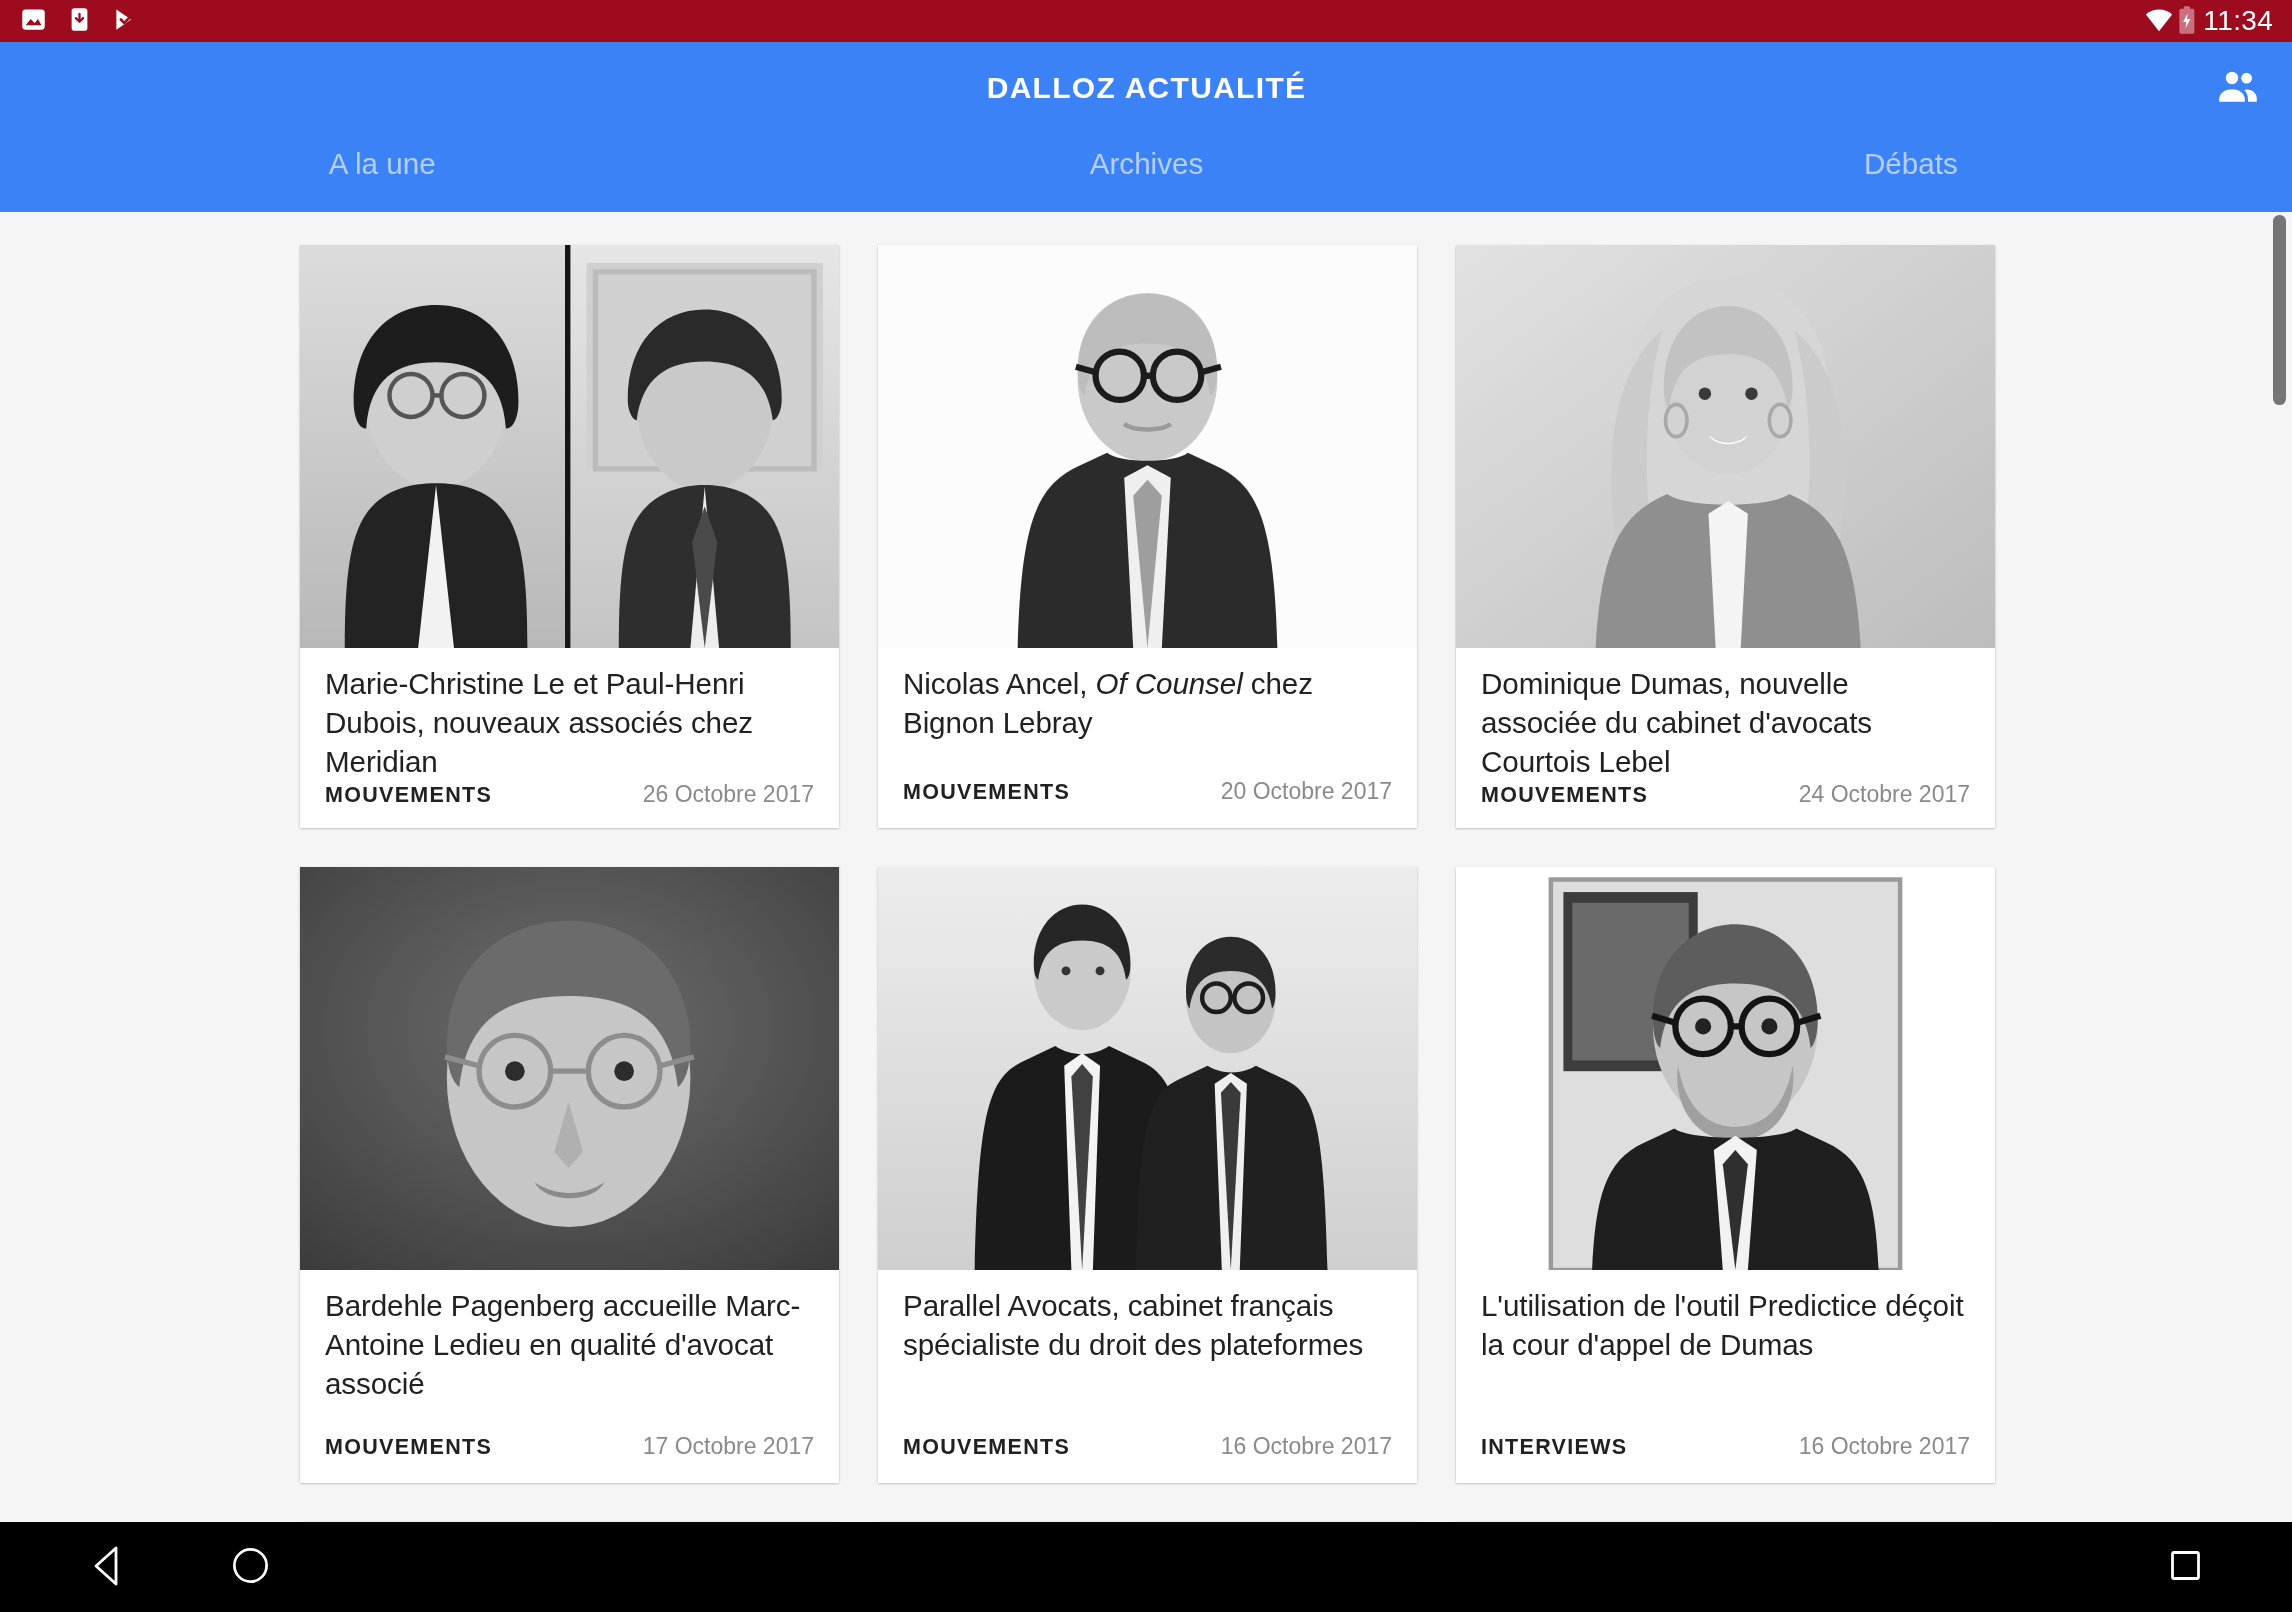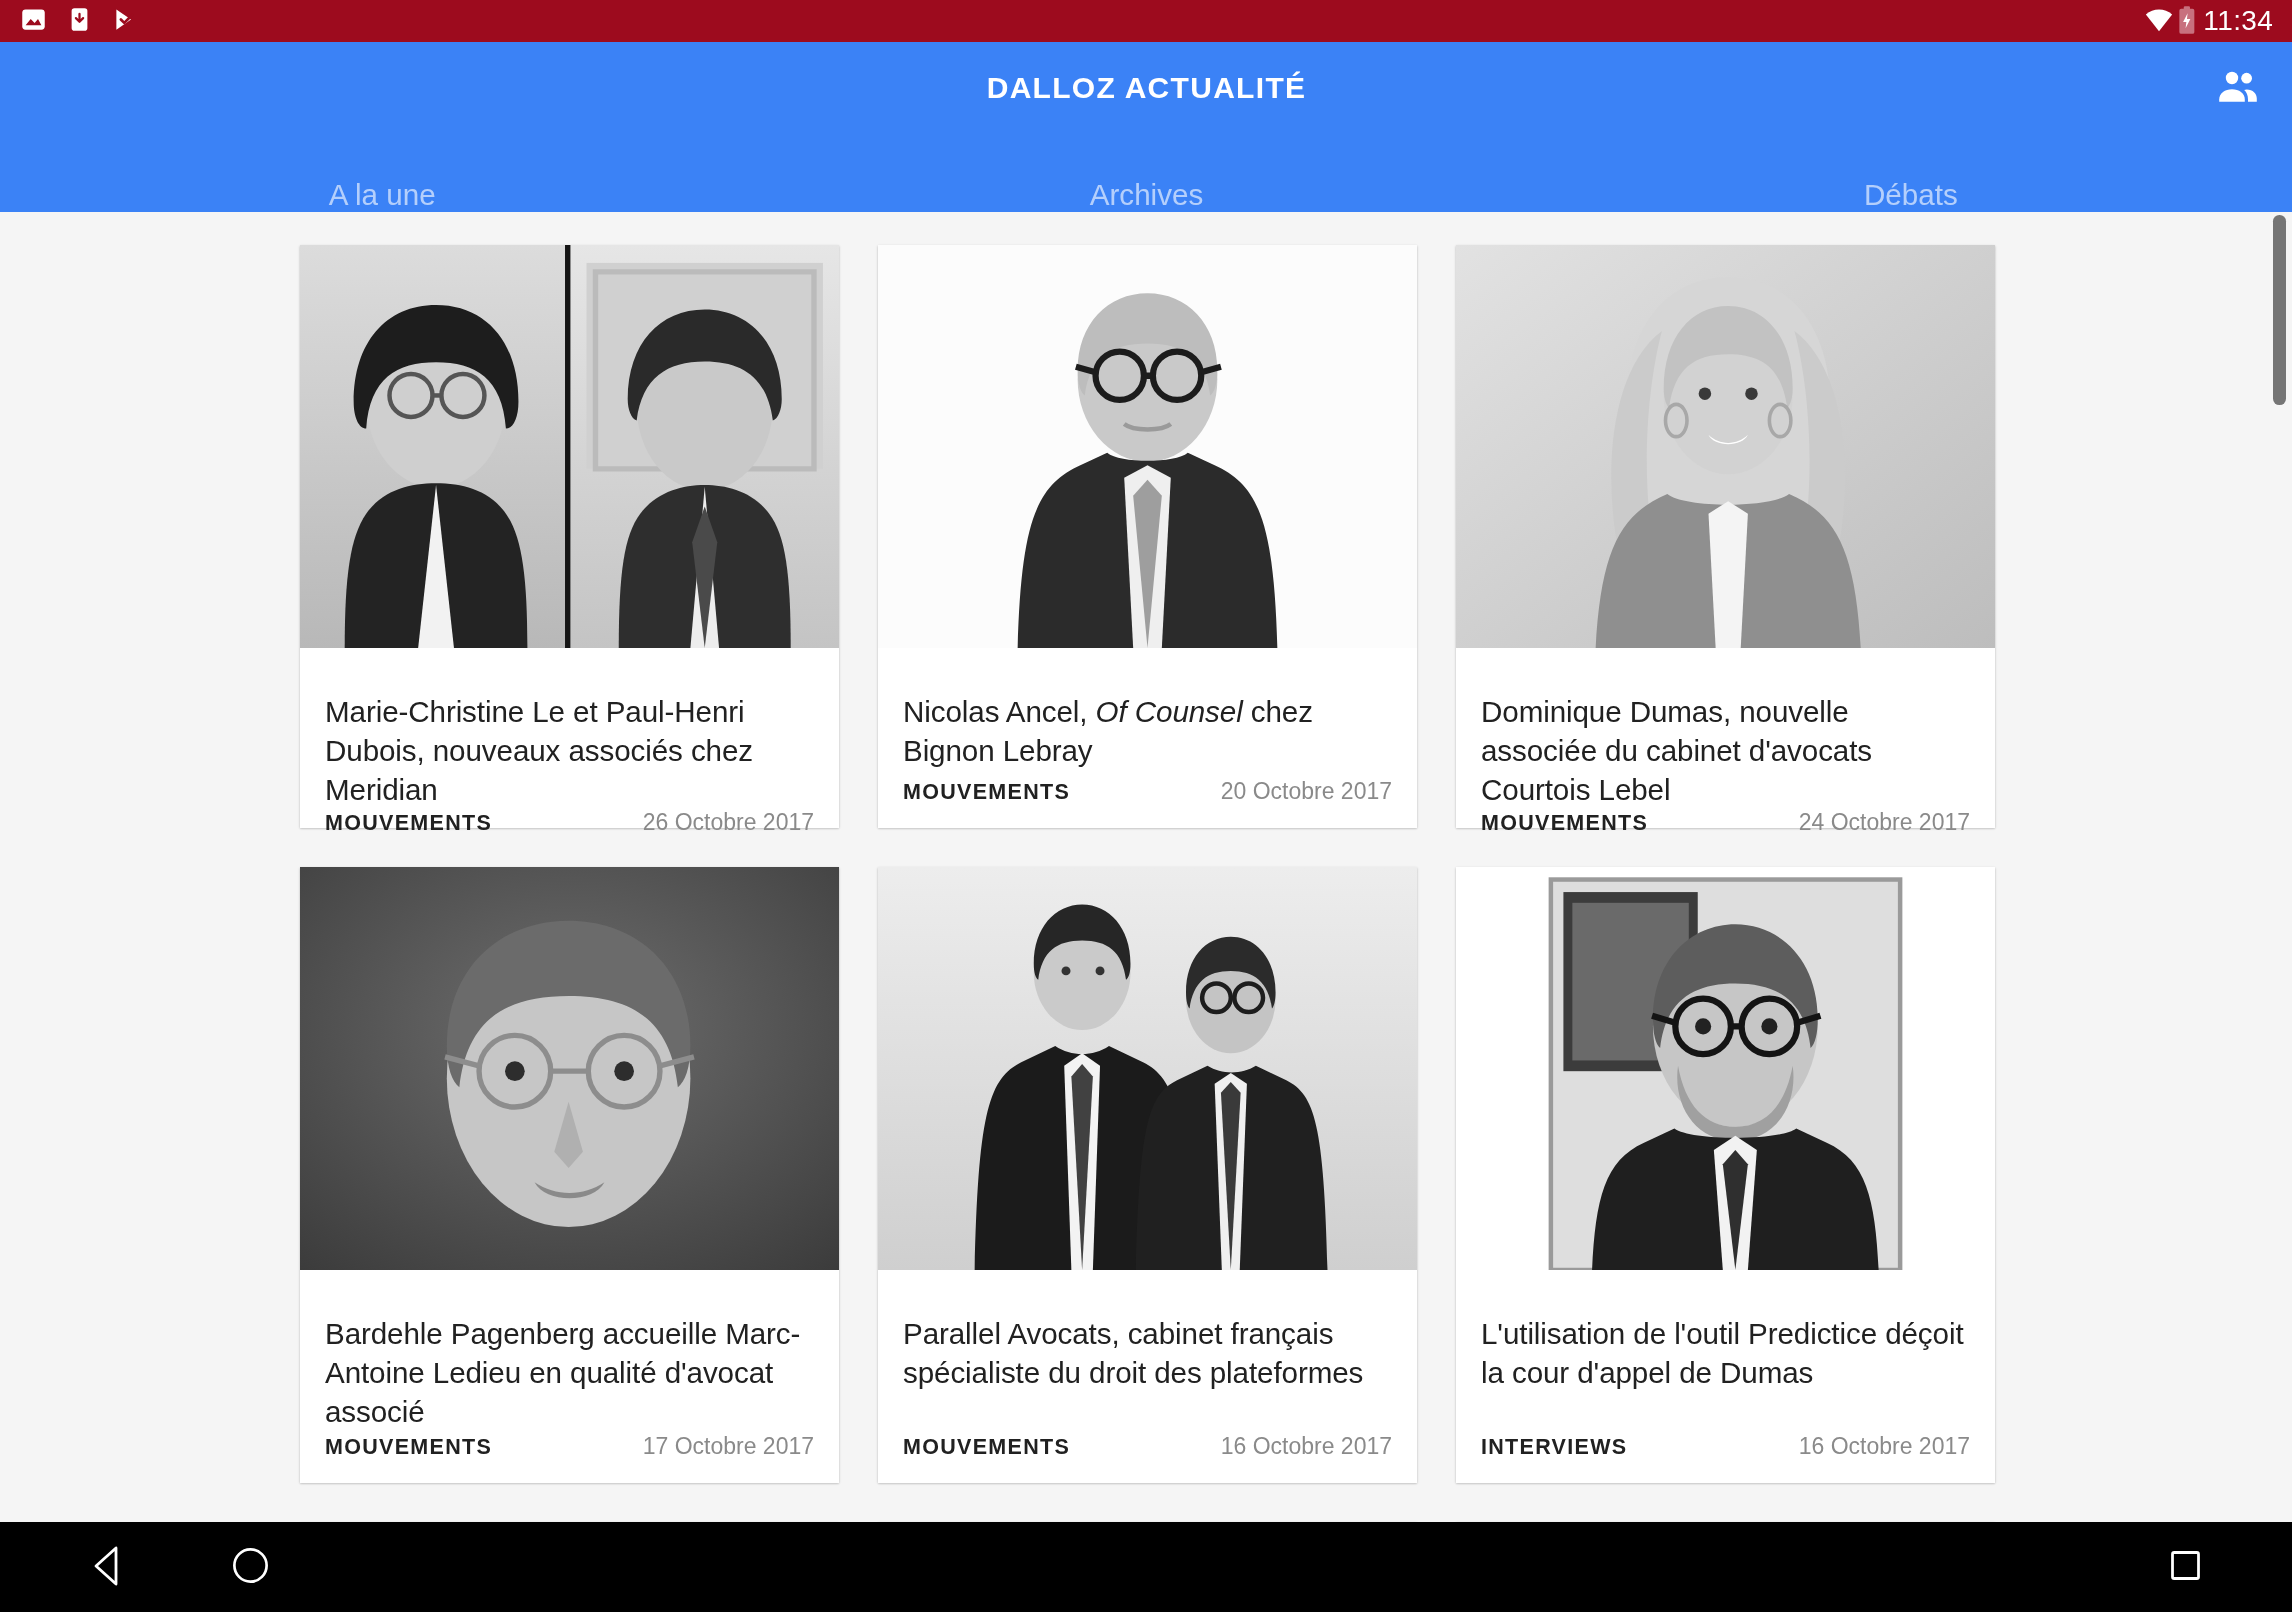--- a/index.html
+++ b/index.html
@@ -71,21 +71,21 @@
     width: 64px; height: 64px;
     display: flex;
     align-items: center;
     justify-content: center;
     cursor: pointer;
   }
 
   .tab-bar {
     display: flex;
     height: 78px;
-    align-items: flex-end;
+    align-items: flex-start;
   }
   .tab {
     flex: 1 1 0;
     text-align: center;
     color: rgba(255,255,255,0.62);
     font-size: 29.6px;
     font-weight: 400;
     padding-top: 12.5px;
     cursor: pointer;
     user-select: none;
@@ -129,21 +129,21 @@
     width: 539px;
     height: 403px;
     overflow: hidden;
     position: relative;
     background: #cfcfcf;
     flex: 0 0 auto;
   }
   .card-thumb svg { display: block; width: 100%; height: 100%; }
 
   .card-body {
-    padding: 44px 25px 0 25px;
+    padding: 16px 25px 0 25px;
     flex: 1 1 auto;
     display: flex;
     flex-direction: column;
   }
   .card-title {
     font-size: 29.6px;
     line-height: 1.32;
     color: #212121;
     font-weight: 400;
     letter-spacing: -0.1px;

